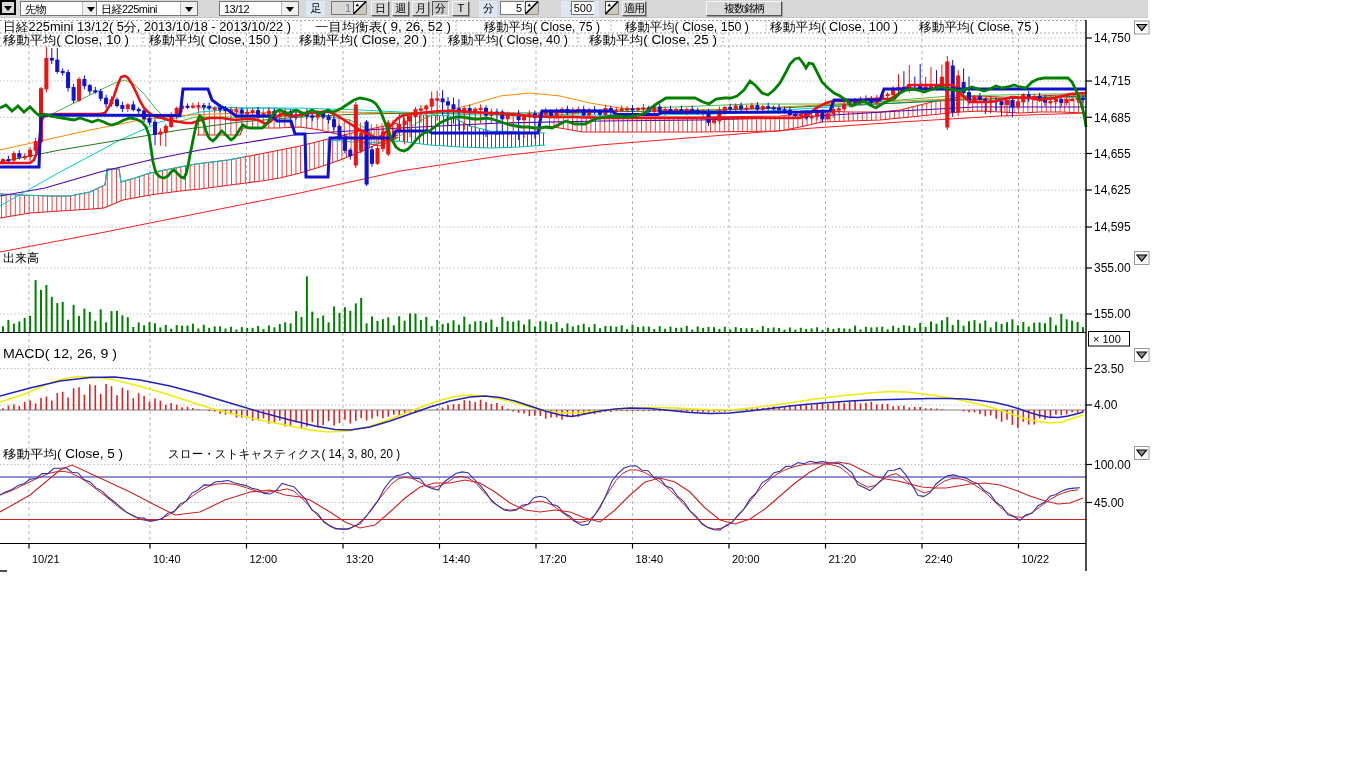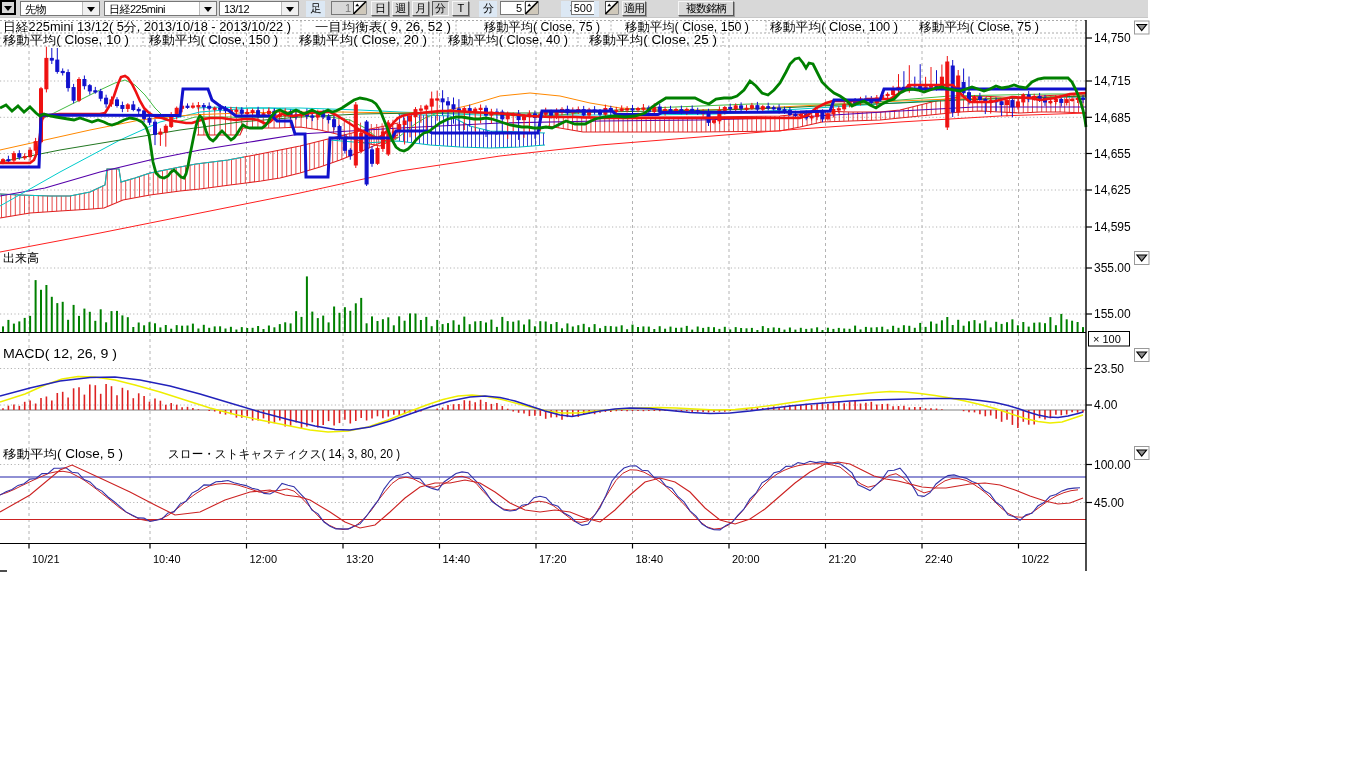--- a/index.html
+++ b/index.html
@@ -1268,21 +1268,21 @@
 <div class="tb">
     <div class="minicombo">
       <i></i>
     </div>
     <div class="combo" style="left:20px;width:80px">
       <span>先物</span>
       <div class="ca">
         <i></i>
       </div>
     </div>
-    <div class="combo" style="left:104px;width:113px">
+    <div class="combo" style="left:96px;width:102px">
       <span>日経225mini</span>
       <div class="ca">
         <i></i>
       </div>
     </div>
     <div class="combo" style="left:219px;width:80px">
       <span>13/12</span>
       <div class="ca">
         <i></i>
       </div>
@@ -1310,13 +1310,13 @@
     </svg>
     <div class="blab" style="left:561px;width:38px">本数</div>
     <div class="spin" style="left:571px;width:23px">500</div>
     <svg class="spico" style="left:605px" width="14" height="14" viewBox="0 0 14 14">
       <rect x="0.5" y="0.5" width="12.5" height="12.5" fill="#fff" stroke="#444"></rect>
       <path d="M0.5 13 L13 0.5 L13 13 Z" fill="#cfc8ba"></path>
       <line x1="0.5" y1="13" x2="13" y2="0.5" stroke="#000" stroke-width="1.6"></line>
       <path d="M2.3 5.2 L6.2 5.2 L4.25 2.6 Z" fill="#000"></path>
     </svg>
     <div class="btn" style="left:622px;width:24px">適用</div>
-    <div class="btn" style="left:678px;width:56px">複数銘柄</div>
+    <div class="btn" style="left:706px;width:76px">複数銘柄</div>
   </div>
 </body></html>

